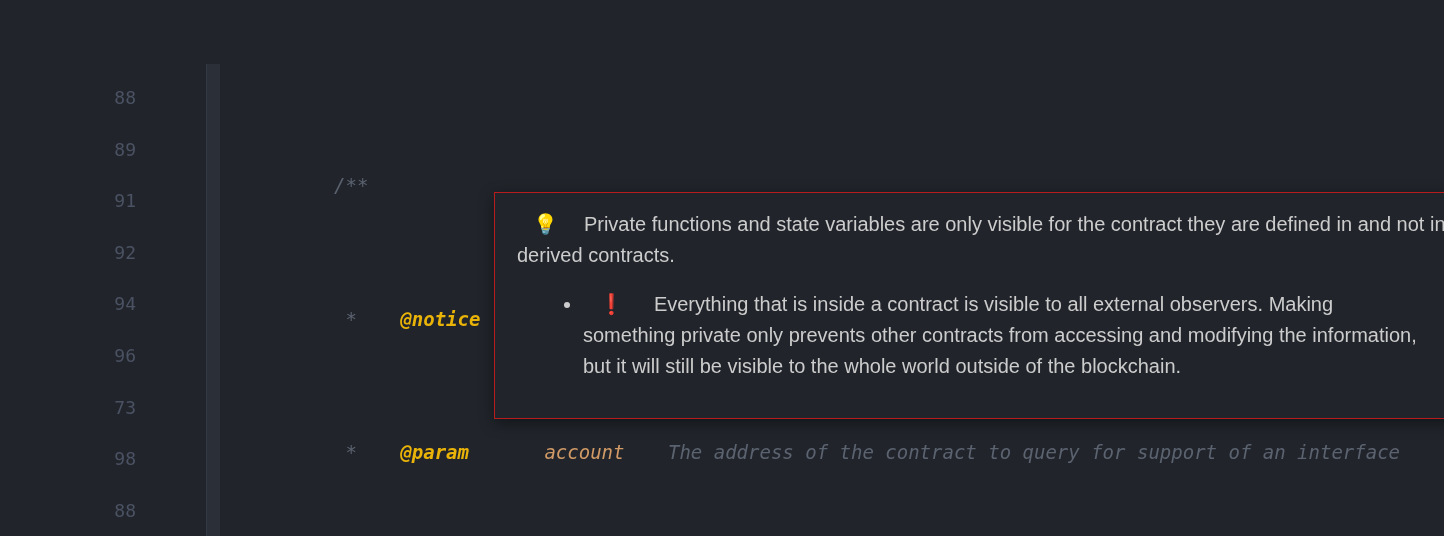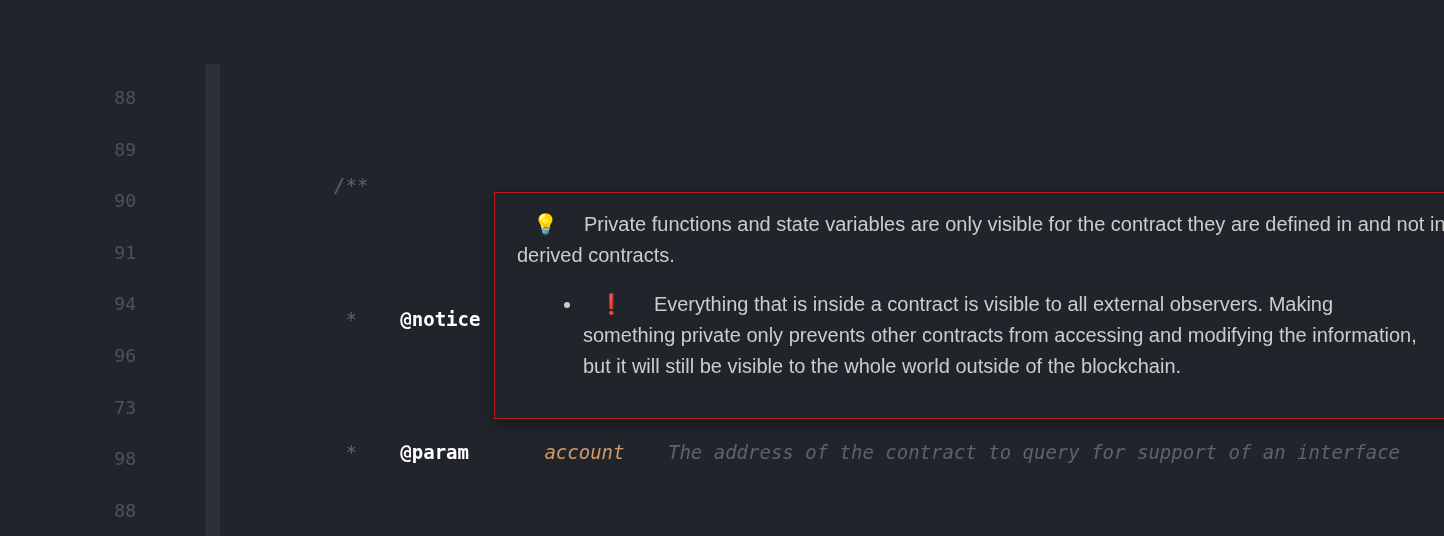--- a/index.html
+++ b/index.html
@@ -35,21 +35,21 @@
     flex:1;
     padding-left:6px;
     position:relative;
     white-space:pre;
     overflow:hidden;
   }
   .code-line { height:35.6px; line-height:35.6px; }
   .indent1 { padding-left:44px; }
   
   .cmt  { color:#5c6370; font-style:italic; }
-  .tag  { color:#ffffff; font-weight:600; }
+  .tag  { color:#eab308; font-style:italic; font-weight:600; }
   .pname{ color:#d19a66; font-style:italic; }
 
   
   .hover {
     position:absolute;
     left:226px; top:112px;
     width:988px;
     background:#21252b;
     border:1px solid #b91c1c;
     box-shadow:0 4px 14px rgba(0,0,0,0.45);
@@ -77,22 +77,22 @@
   }
 </style>
 </head>
 <body>
 
 <div class="editor">
 
   <div class="gutter" id="gutter">
       <div class="gutter-line">88</div>
       <div class="gutter-line">89</div>
-      <div class="gutter-line">90</div>
       <div class="gutter-line">91</div>
+      <div class="gutter-line">92</div>
       <div class="gutter-line">94</div>
       <div class="gutter-line">96</div>
       <div class="gutter-line">73</div>
       <div class="gutter-line">98</div>
       <div class="gutter-line">88</div>
       <div class="gutter-line">100</div>
       <div class="gutter-line">141</div>
     </div>
   <div class="fold-strip"></div>
 

